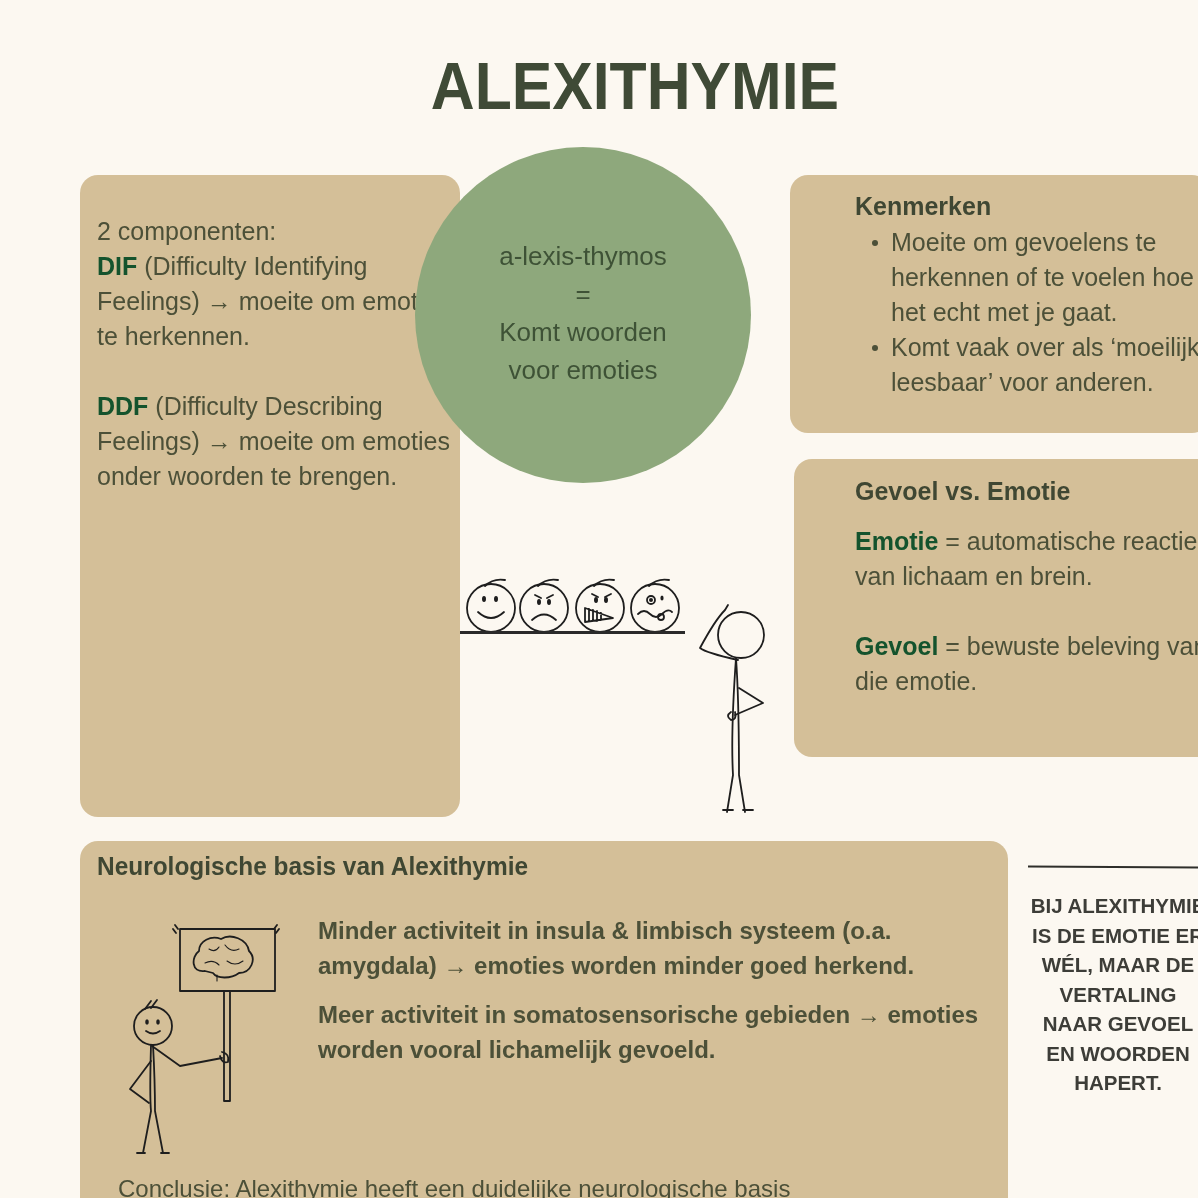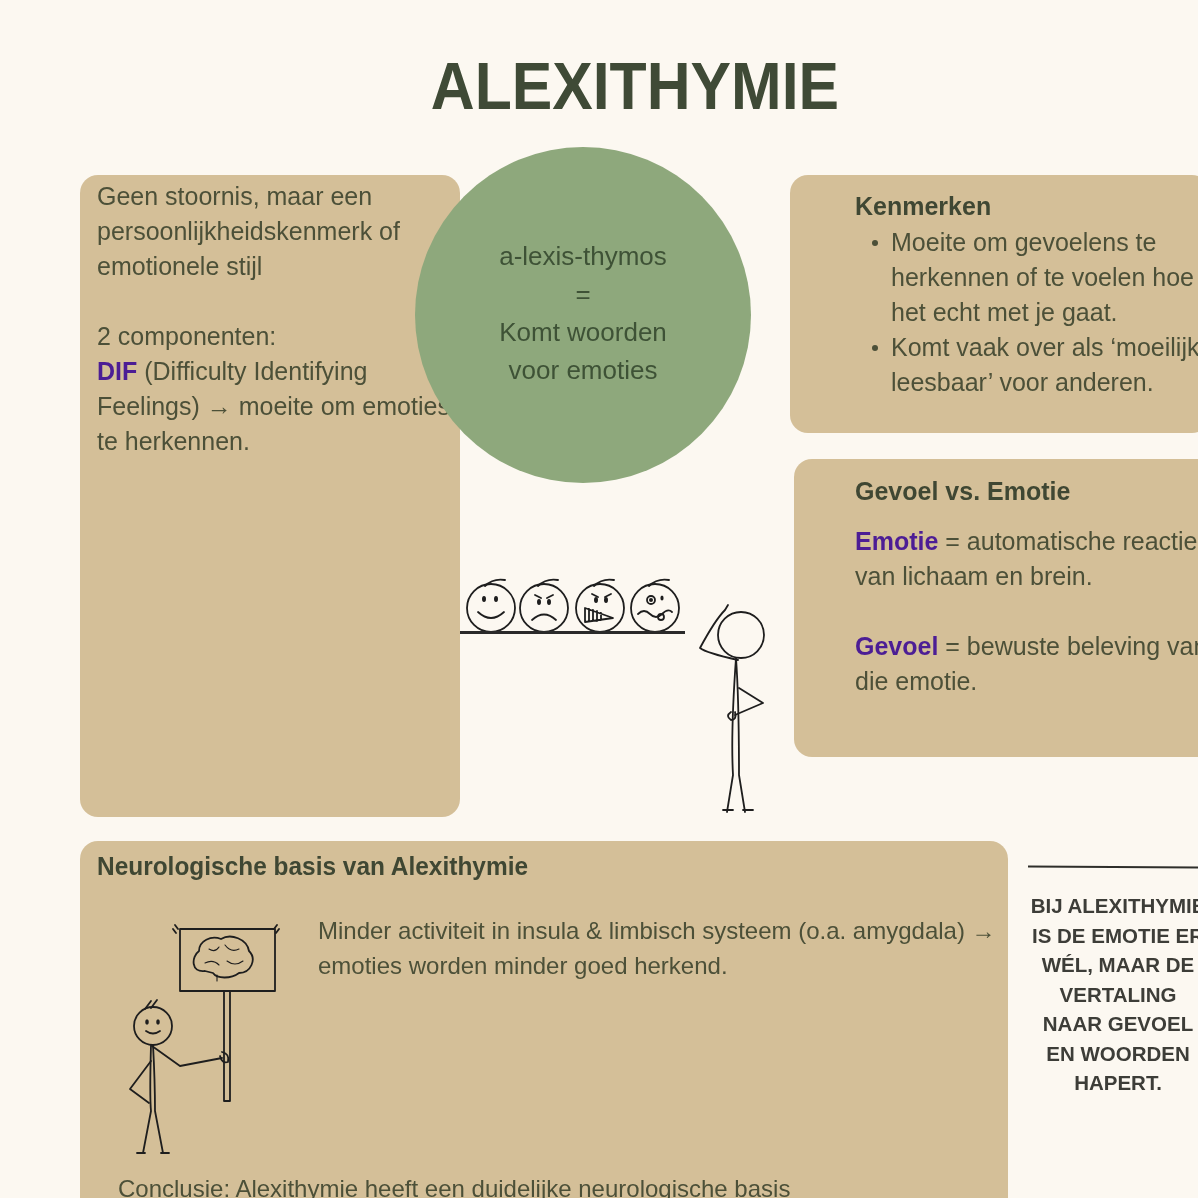--- a/index.html
+++ b/index.html
@@ -13,21 +13,21 @@
     position:absolute; left:0; top:48px; width:1270px; text-align:center;
     font-family:"Liberation Sans", sans-serif; font-weight:bold;
     font-size:66px; letter-spacing:0px; color:#3f4a36;
     transform:scaleX(0.92); transform-origin:634px 0;
   }
   .box {
     position:absolute; background:#d4bf98; border-radius:18px;
     box-sizing:border-box;
   }
   .txt { font-size:25px; line-height:35px; color:#4c5038; }
-  .txt b { color:#4c1d95; }
+  .txt b { color:#14532d; }
   #box-left { left:80px; top:175px; width:380px; height:642px; padding:4px 0 0 17px; }
   #box-left p { margin:0; }
   .gap { height:35px; }
   #circle {
     position:absolute; left:415px; top:147px; width:336px; height:336px;
     border-radius:50%; background:#8ea87c;
     display:flex; flex-direction:column; align-items:center; justify-content:flex-start;
     box-sizing:border-box; padding-top:90px;
     color:#3e5236; font-size:26px; line-height:38px; text-align:center;
   }
@@ -36,42 +36,42 @@
   #box-kenmerken ul { margin:0; padding:0 0 0 -4px; list-style:none; }
   #box-kenmerken li { position:relative; padding-left:0; margin-left:-4px; }
   #box-kenmerken li::before {
     content:""; position:absolute; left:-19px; top:15px; width:6px; height:6px;
     border-radius:50%; background:#4c5038;
   }
   #box-gevoel { left:794px; top:459px; width:420px; height:298px; padding:15px 0 0 61px; }
   #box-gevoel p { margin:0; }
   #box-neuro { left:80px; top:841px; width:928px; height:400px; padding:8px 0 0 17px; }
   #neuro-title { font-weight:bold; font-size:26px; color:#3f4733; line-height:34px; transform:scaleX(0.94); transform-origin:0 0; }
-  #neuro-points { position:absolute; left:238px; top:72px; width:690px; }
+  #neuro-points { position:absolute; left:238px; top:72px; width:690px;font-weight:bold; }
   #neuro-points p { margin:0 0 14px 0; font-size:24px; line-height:35px; }
   #neuro-conclusion { position:absolute; left:38px; top:330px; font-size:24px; line-height:35px; white-space:nowrap; }
   #side-line { position:absolute; left:1028px; top:866px; width:172px; height:2px; background:#2e2e2a; transform:rotate(0.3deg); }
   #side-note {
     position:absolute; left:1030px; top:891px; width:176px; text-align:center;
     font-weight:bold; font-size:20.5px; line-height:29.5px; color:#3d3d38;
   }
   svg { position:absolute; overflow:visible; }
   .ink { fill:none; stroke:#1e1e1e; stroke-width:1.8; stroke-linecap:round; stroke-linejoin:round; }
 </style>
 </head>
 <body>
 
 <div class="title">ALEXITHYMIE</div>
 
 <div class="box txt" id="box-left">
-  <p>Geen stoornis, maar een persoonlijkheidskenmerk of emotionele stijl</p>
   <div class="gap"></div>
   <p>2 componenten:</p>
   <p><b>DIF</b><span> (Difficulty Identifying Feelings) → moeite om emoties te herkennen.</span></p>
   <div class="gap"></div>
+  <p><b>DDF</b><span> (Difficulty Describing Feelings) → moeite om emoties onder woorden te brengen.</span></p>
   <div class="gap"></div>
 </div>
 
 <div id="circle">
   <div>a-lexis-thymos</div>
   <div>=</div>
   <div>Komt woorden</div>
   <div>voor emoties</div>
 </div>
 
@@ -153,18 +153,19 @@
     <path class="ink" d="M21 110 q7 5 14 0"></path>
     <path class="ink" d="M26 124 C25 160 25 180 26 190 L18 232 M28 124 C30 160 30 180 30 190 L38 232"></path>
     <path class="ink" d="M12 232 h8 M36 232 h8"></path>
     <path class="ink" d="M27 125 L55 145 L97 137"></path>
     <path class="ink" d="M97 131 q8 2 6 10 q-6 2 -8 -6"></path>
     <path class="ink" d="M26 140 L5 168 L24 182"></path>
   </svg>
 
   <div id="neuro-points">
     <p>Minder activiteit in insula &amp; limbisch systeem (o.a. amygdala) → emoties worden minder goed herkend.</p>
+    <p>Meer activiteit in somatosensorische gebieden → emoties worden vooral lichamelijk gevoeld.</p>
   </div>
   <div id="neuro-conclusion">Conclusie: Alexithymie heeft een duidelijke neurologische basis</div>
 </div>
 
 <div id="side-line"></div>
 <div id="side-note">BIJ ALEXITHYMIE IS DE EMOTIE ER WÉL, MAAR DE VERTALING NAAR GEVOEL EN WOORDEN HAPERT.</div>
 
 </body></html>

